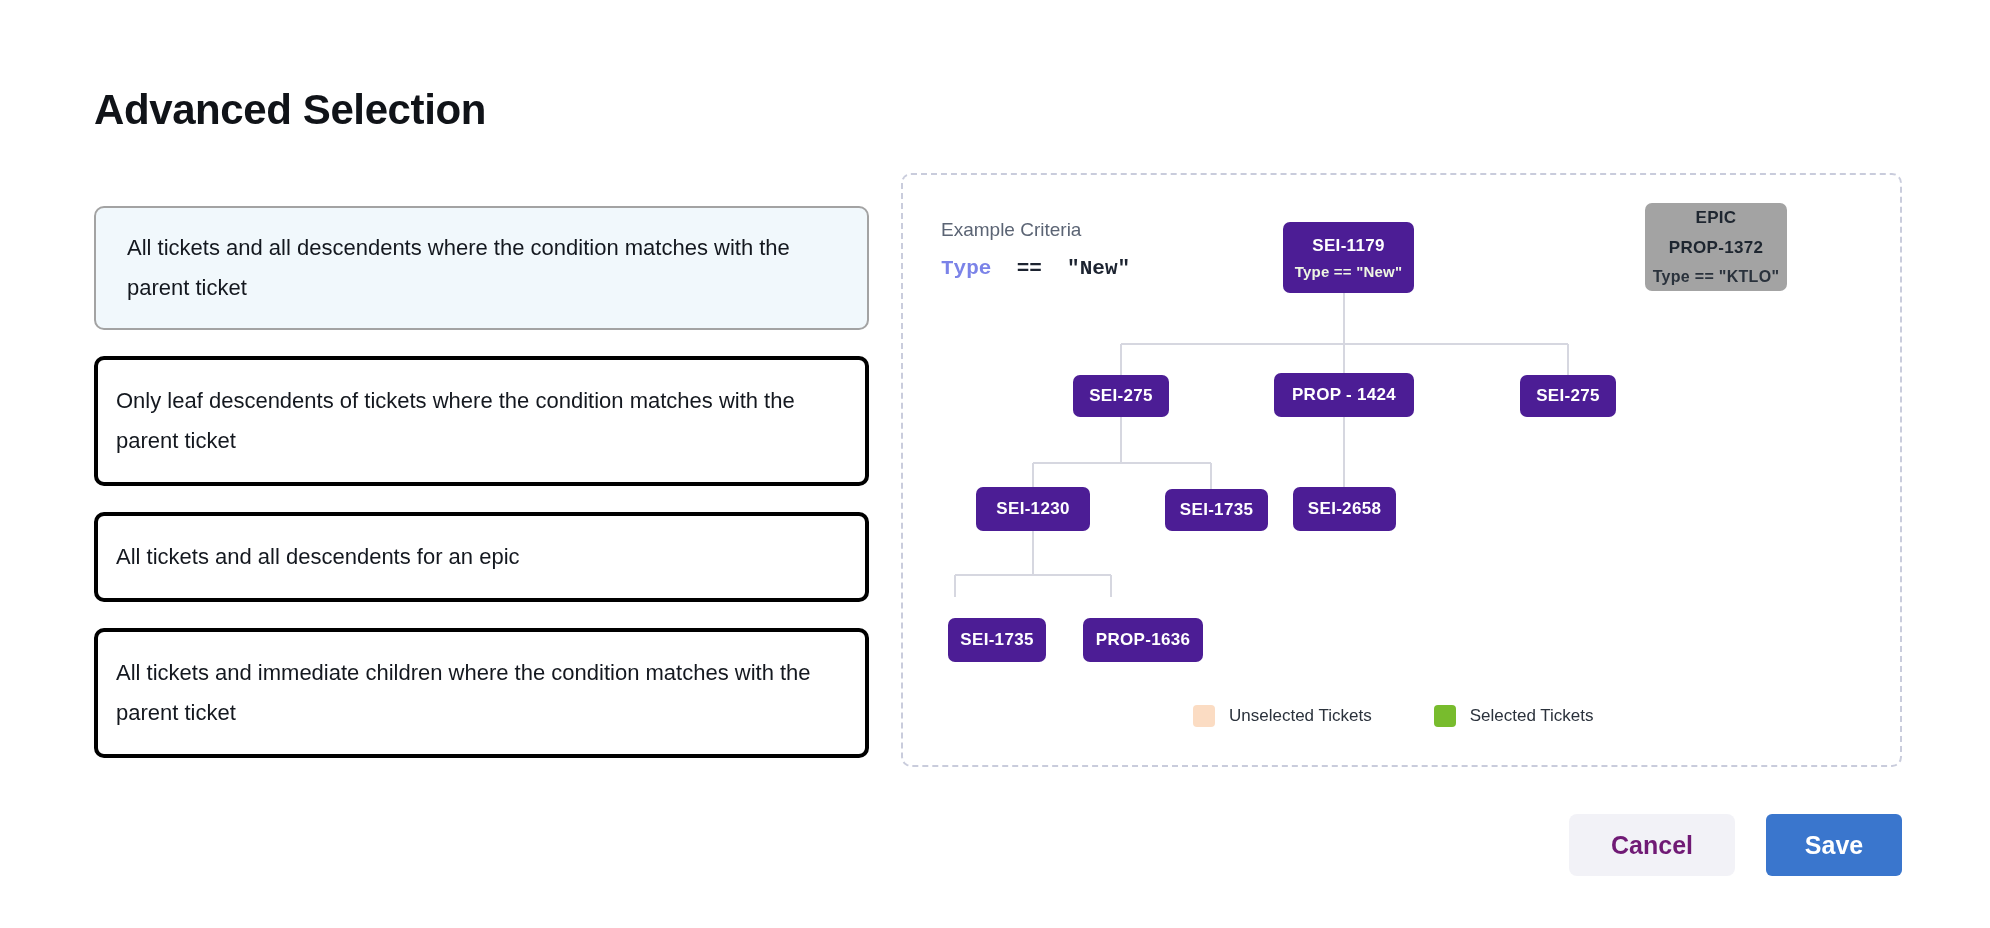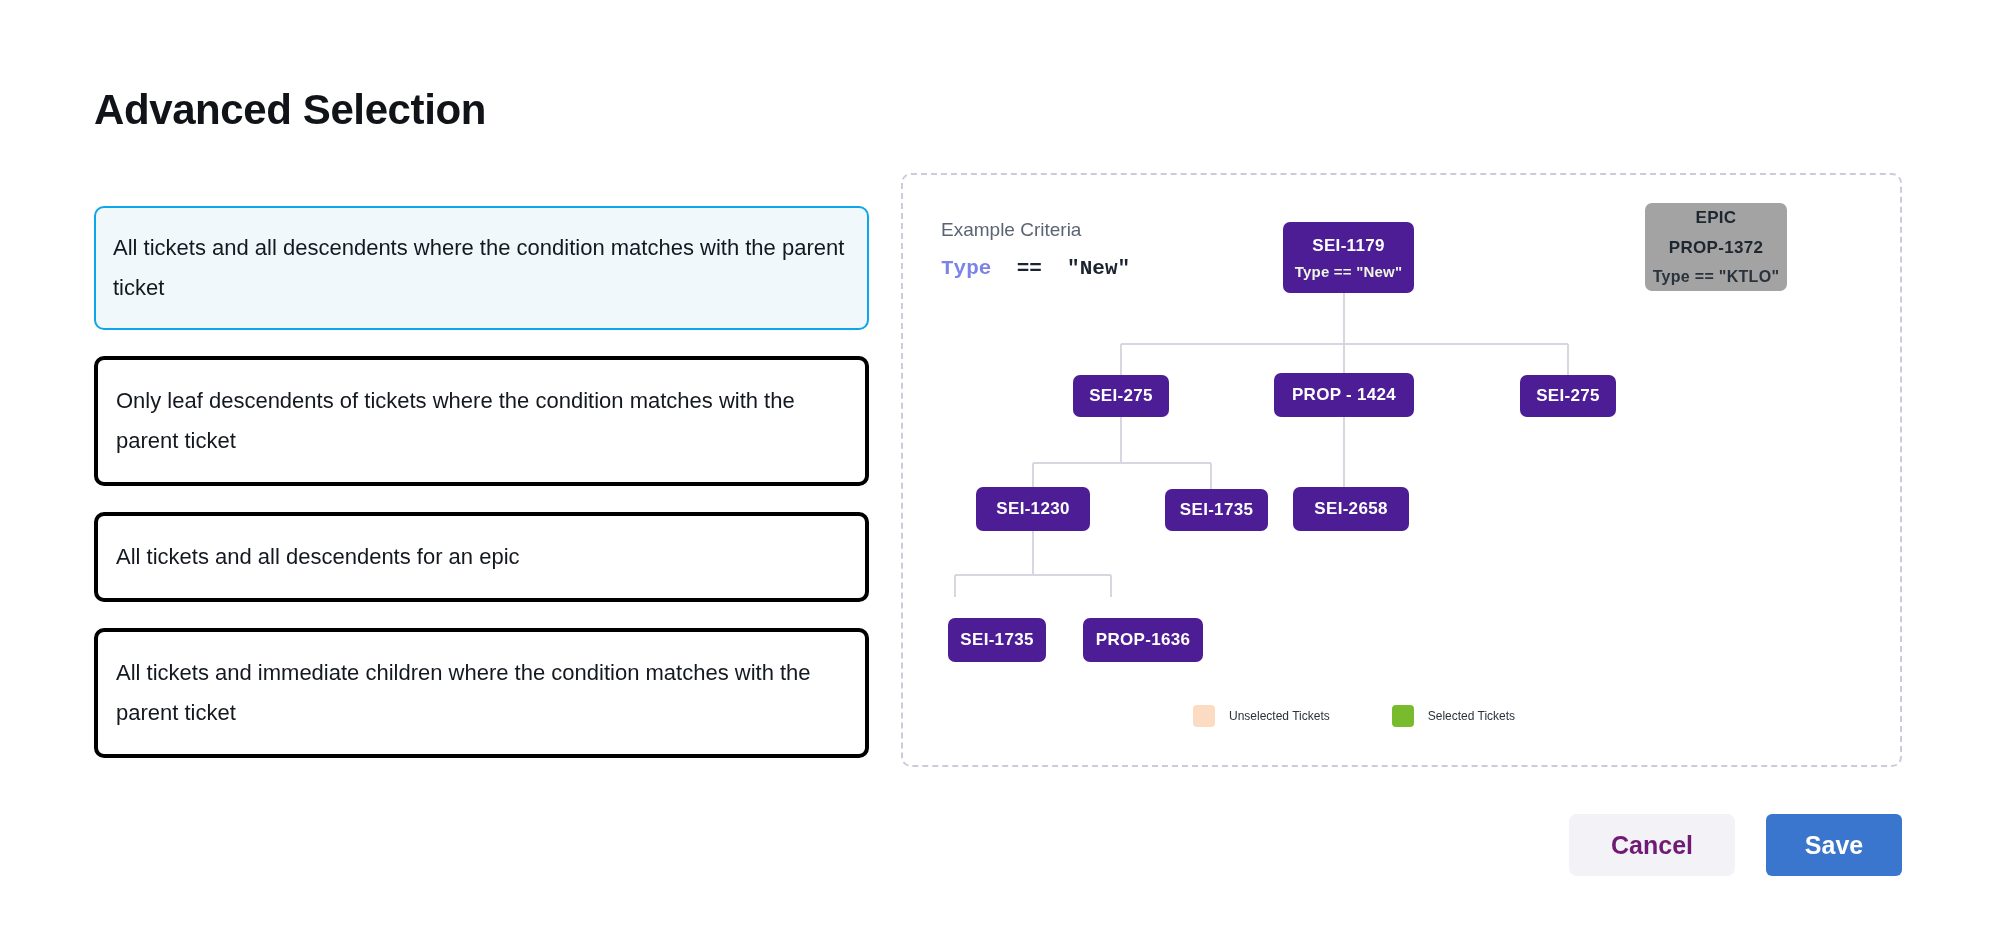--- a/index.html
+++ b/index.html
@@ -38,23 +38,23 @@
     border-radius: 10px;
     background: #ffffff;
     color: #14181f;
     font-size: 22px;
     line-height: 40px;
     padding: 21px 18px 21px 18px;
     margin-bottom: 26px;
     cursor: pointer;
   }
   .option.selected {
-    border: 2px solid #0ea5e9;
+    border: 2px solid #a3a3a3;
     background: #f1f8fc;
-    padding: 20px 17px 20px 17px;
+    padding: 20px 17px 20px 31px;
   }
   .option .opt-text { display: block; }
 
   
   .diagram-panel {
     position: absolute;
     left: 901px; top: 173px;
     width: 1001px; height: 594px;
     border: 2px dashed #c9ccdc;
     border-radius: 10px;
@@ -125,21 +125,21 @@
     gap: 62px;
   }
   .legend-item {
     display: flex;
     align-items: center;
     gap: 14px;
   }
   .swatch { width: 22px; height: 22px; border-radius: 4px; }
   .swatch.unselected { background: #fbdcc3; }
   .swatch.selected { background: #78bc2d; }
-  .legend-label { font-size: 12px; color: #2b323c; font-weight: 500; }
+  .legend-label { font-size: 17px; color: #2b323c; font-weight: 500; }
 
   
   .footer {
     position: absolute;
     right: 88px; top: 814px;
     display: flex;
     align-items: center;
     gap: 31px;
   }
   .btn {
@@ -233,21 +233,21 @@
     <div class="node" style="left:617px; top:200px; width:96px; height:42px;">
       <span>SEI-275</span>
     </div>
 
     <div class="node" style="left:73px; top:312px; width:114px; height:44px;">
       <span>SEI-1230</span>
     </div>
     <div class="node" style="left:262px; top:314px; width:103px; height:42px;">
       <span>SEI-1735</span>
     </div>
-    <div class="node" style="left:390px; top:312px; width:116px; height:44px;">
+    <div class="node" style="left:390px; top:312px; width:103px; height:44px;">
       <span>SEI-2658</span>
     </div>
 
     <div class="node" style="left:45px; top:443px; width:98px; height:44px;">
       <span>SEI-1735</span>
     </div>
     <div class="node" style="left:180px; top:443px; width:120px; height:44px;">
       <span>PROP-1636</span>
     </div>
 

